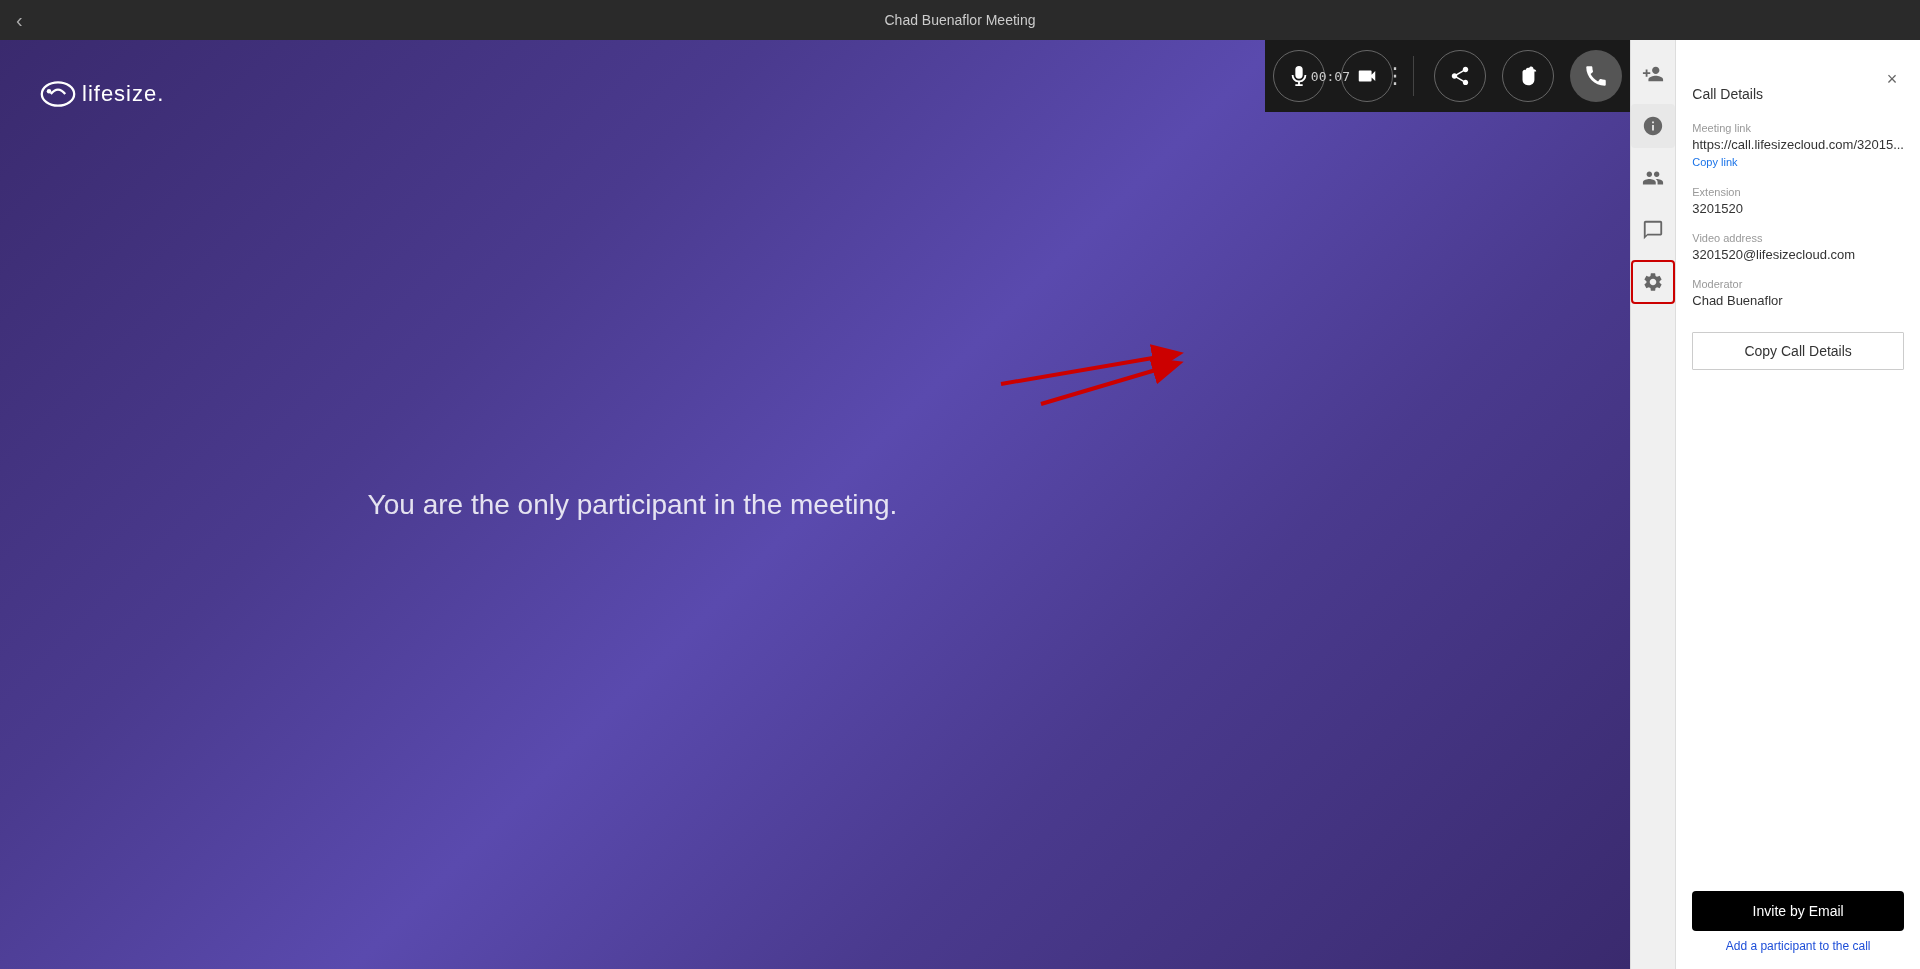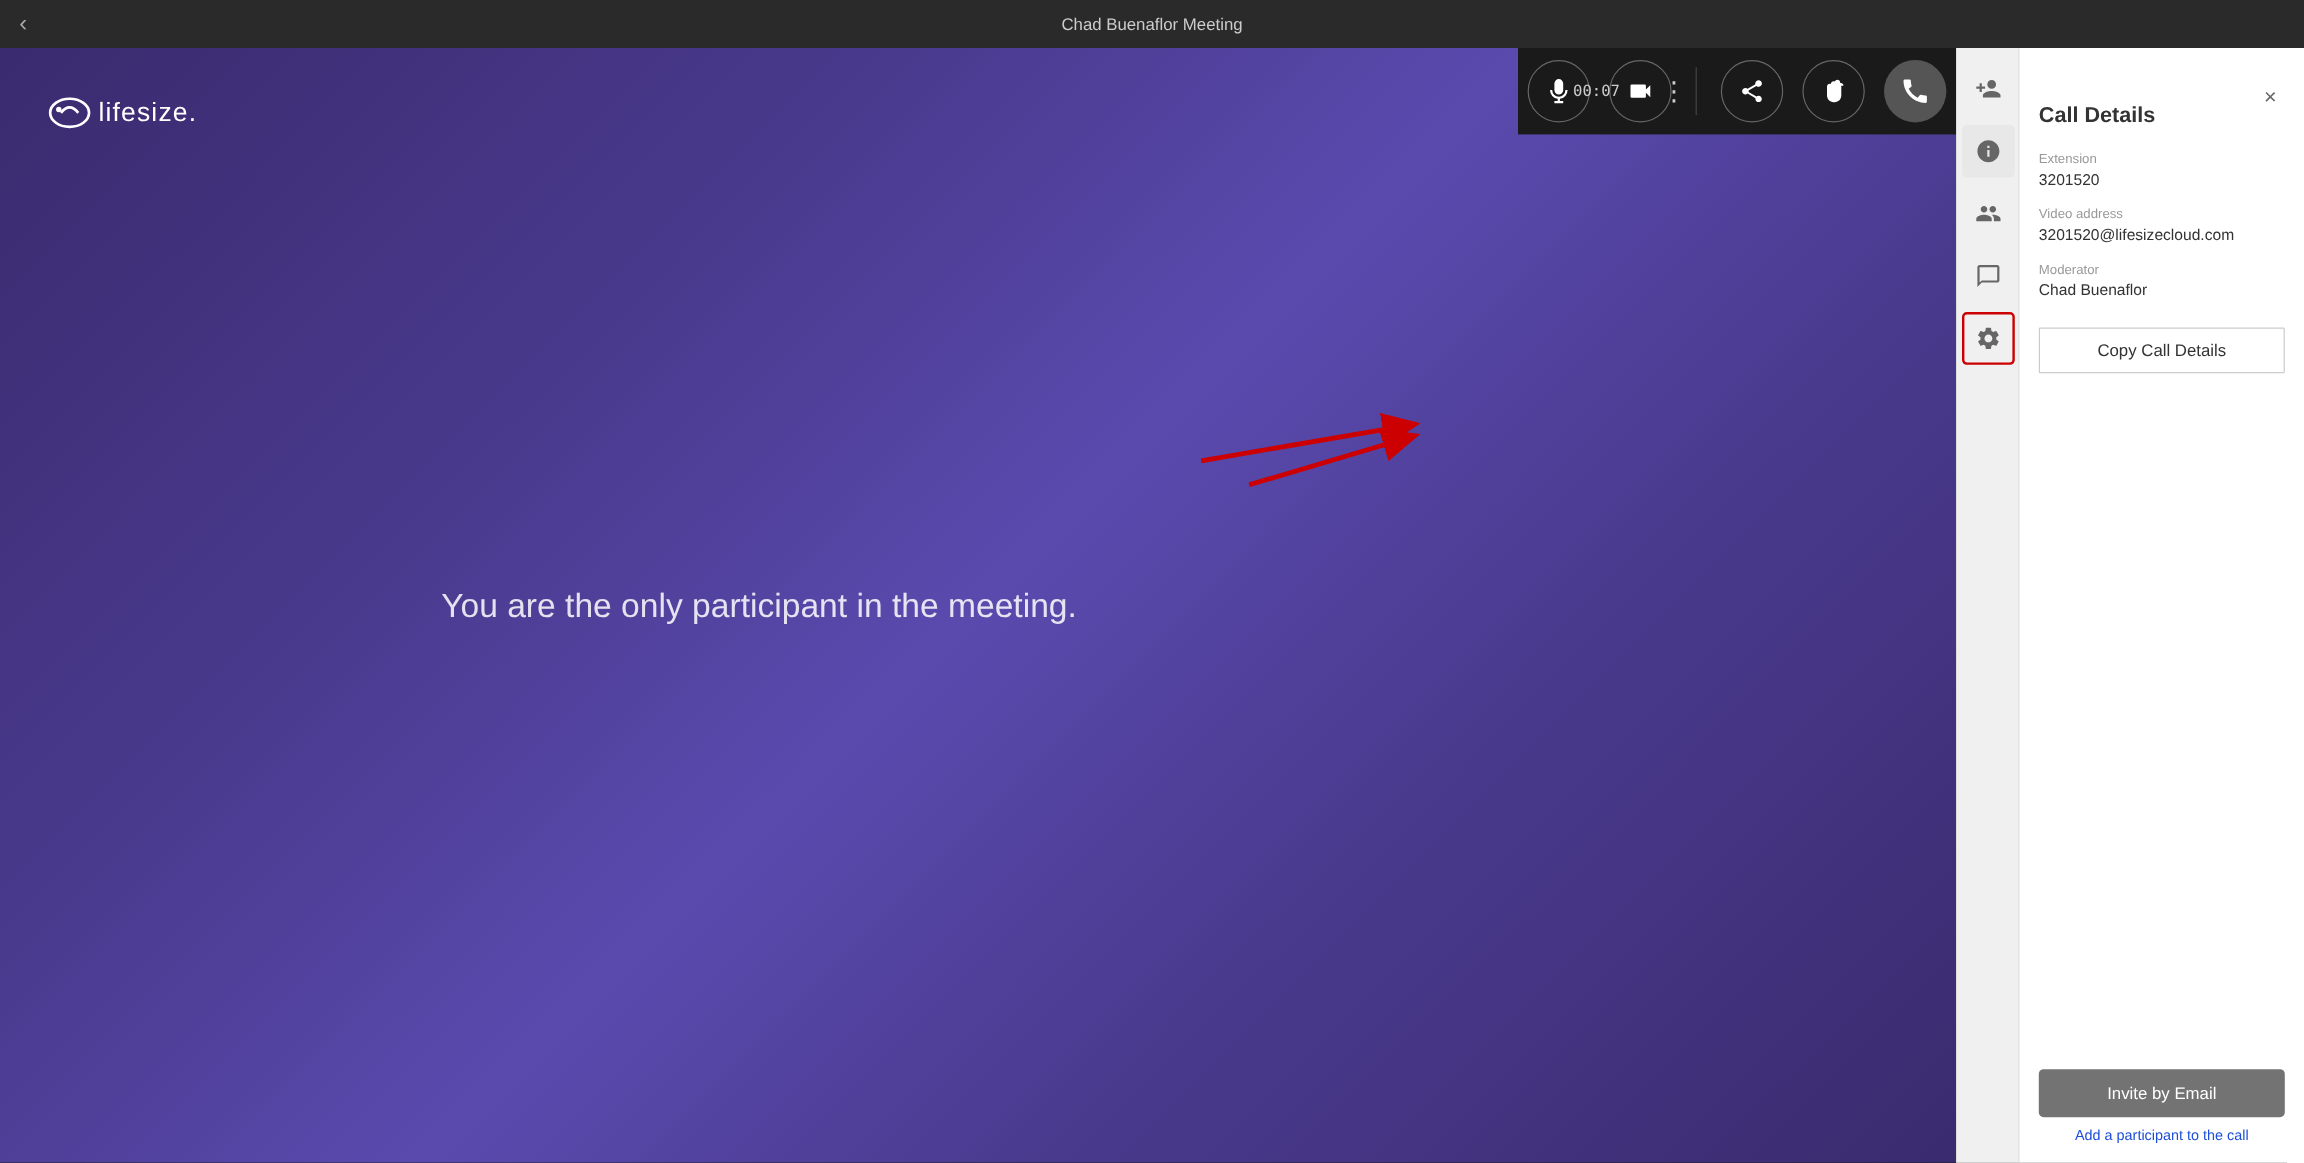--- a/index.html
+++ b/index.html
@@ -221,22 +221,22 @@
     }
 
     .sidebar-header {
       display: flex;
       align-items: center;
       justify-content: space-between;
       margin-bottom: 20px;
     }
 
     .sidebar-title {
-      font-size: 18px;
-      font-weight: 700;
+      font-size: 14px;
+      font-weight: 400;
       color: #333;
       margin-top: 30px;
     }
 
     .close-btn {
       cursor: pointer;
       color: #666;
       font-size: 18px;
       width: 24px;
       height: 24px;
@@ -280,21 +280,21 @@
       margin-bottom: 16px;
     }
 
     .sidebar-spacer {
       flex: 1;
     }
 
     .invite-email-btn {
       width: 100%;
       padding: 12px;
-      background: #737373;
+      background: #000000;
       border: none;
       border-radius: 4px;
       font-size: 14px;
       color: white;
       cursor: pointer;
       font-weight: 500;
     }
 
     .add-participant-link {
       text-align: center;
@@ -418,20 +418,25 @@
       </div>
     </div>
 
     <div class="sidebar-content">
 
       <div class="sidebar-header">
         <span class="sidebar-title">Call Details</span>
         <span class="close-btn">×</span>
       </div>
 
+      <div class="detail-section">
+        <div class="detail-label">Meeting link</div>
+        <div class="detail-value">https://call.lifesizecloud.com/32015...</div>
+        <a class="detail-link">Copy link</a>
+      </div>
 
       <div class="detail-section">
         <div class="detail-label">Extension</div>
         <div class="detail-value">3201520</div>
       </div>
 
       <div class="detail-section">
         <div class="detail-label">Video address</div>
         <div class="detail-value">3201520@lifesizecloud.com</div>
       </div>

